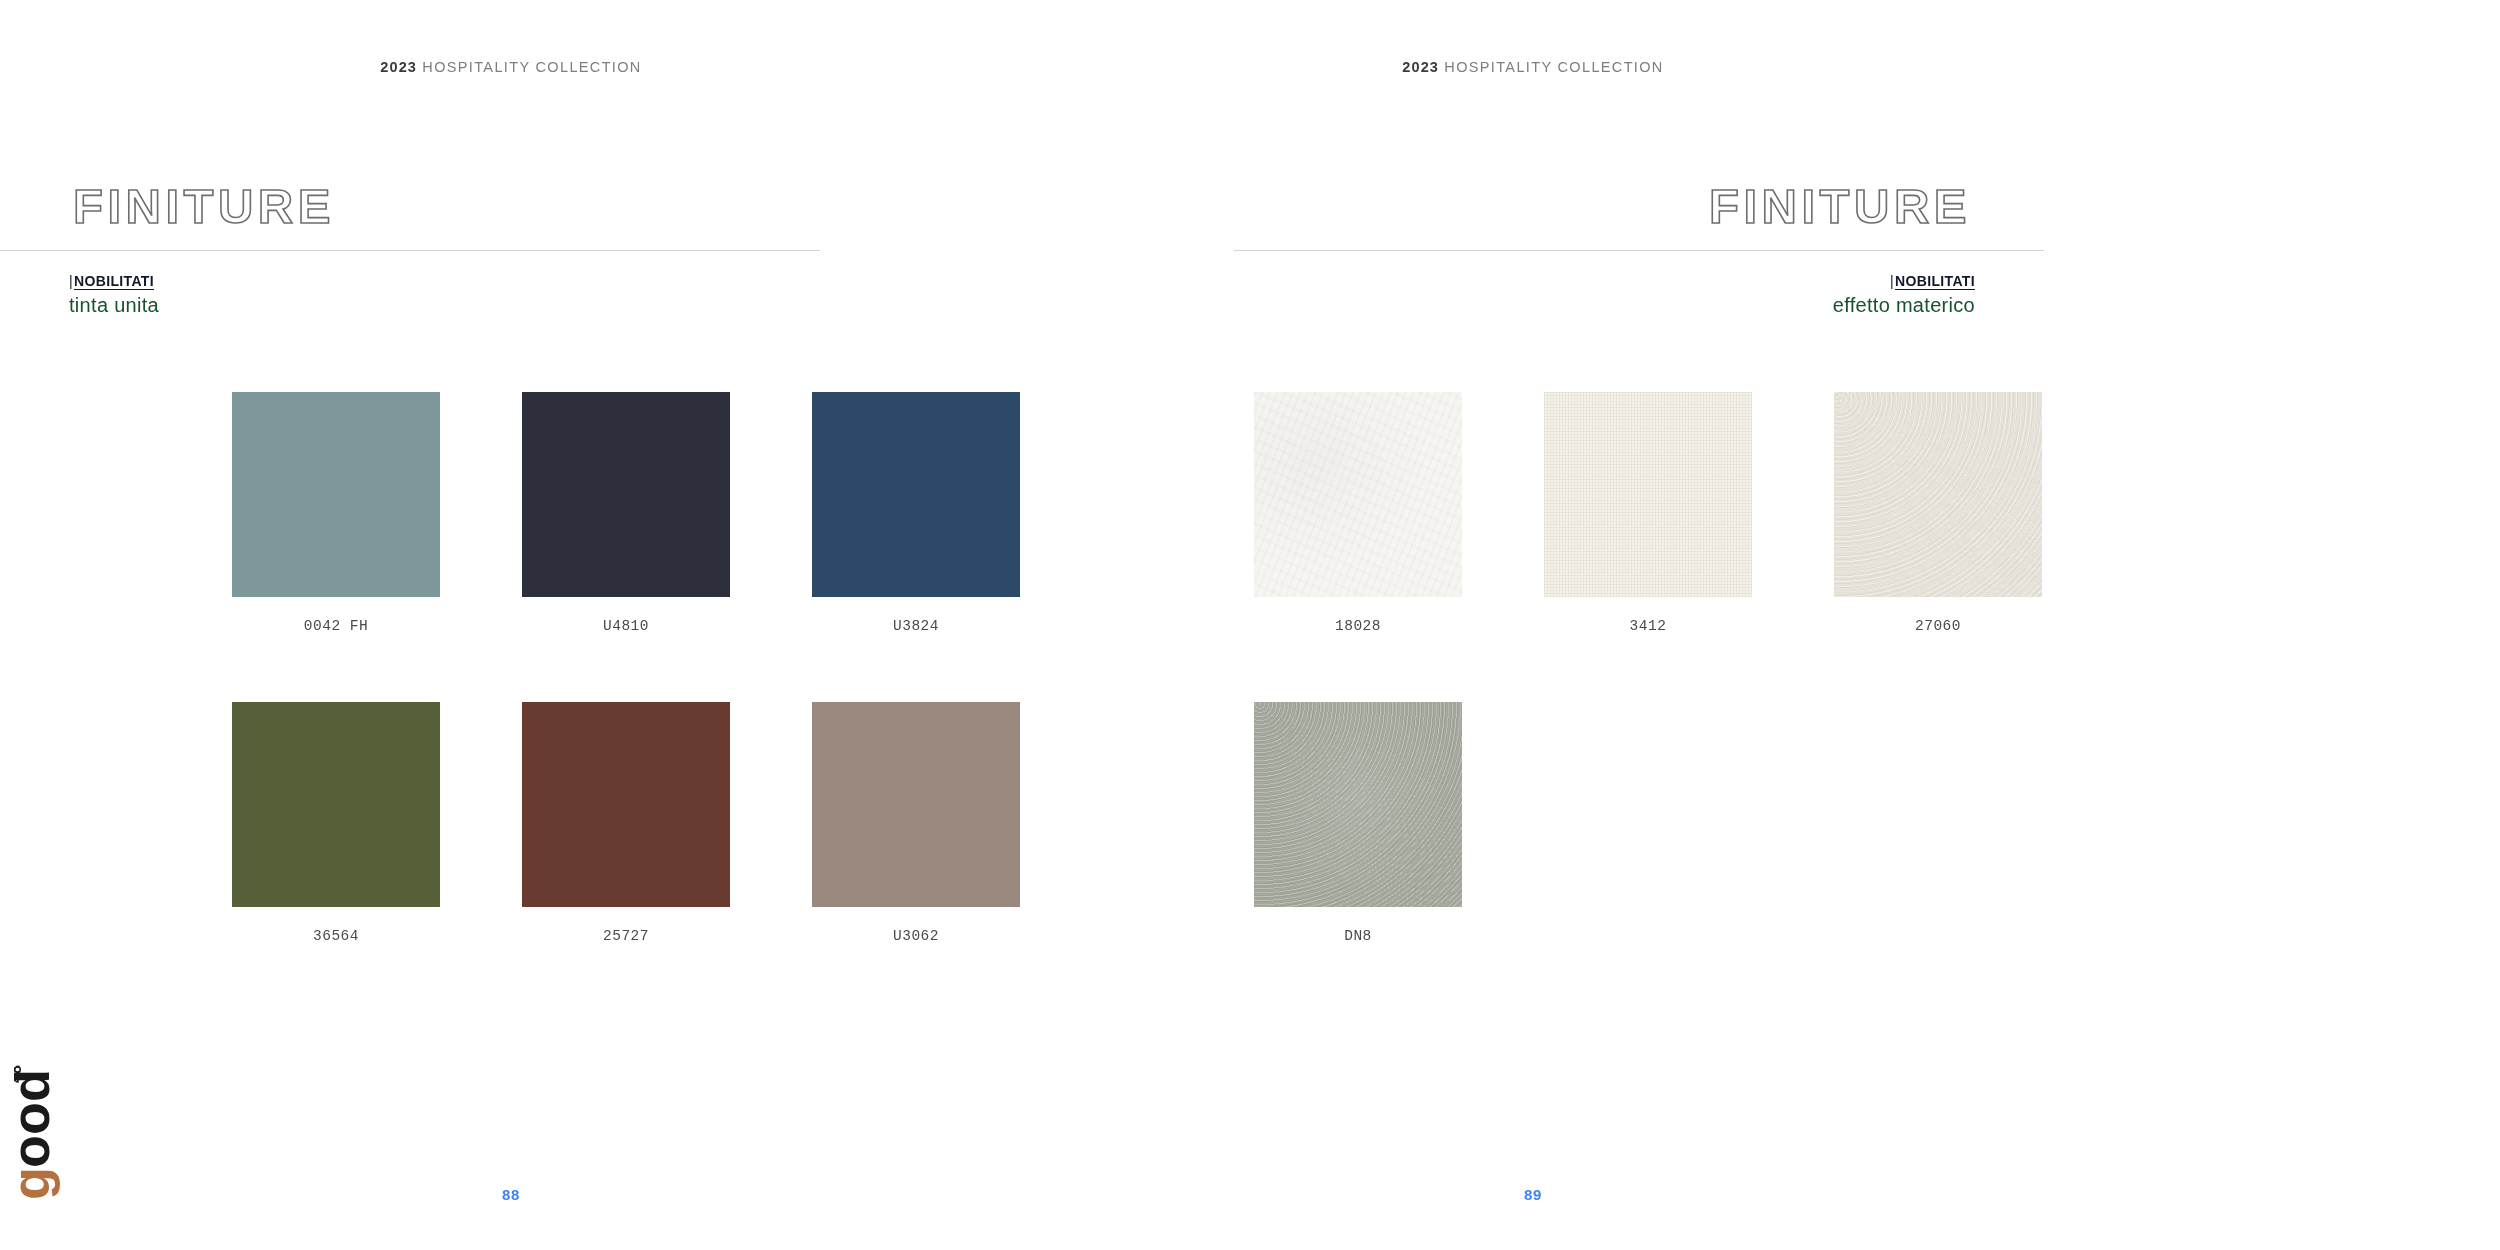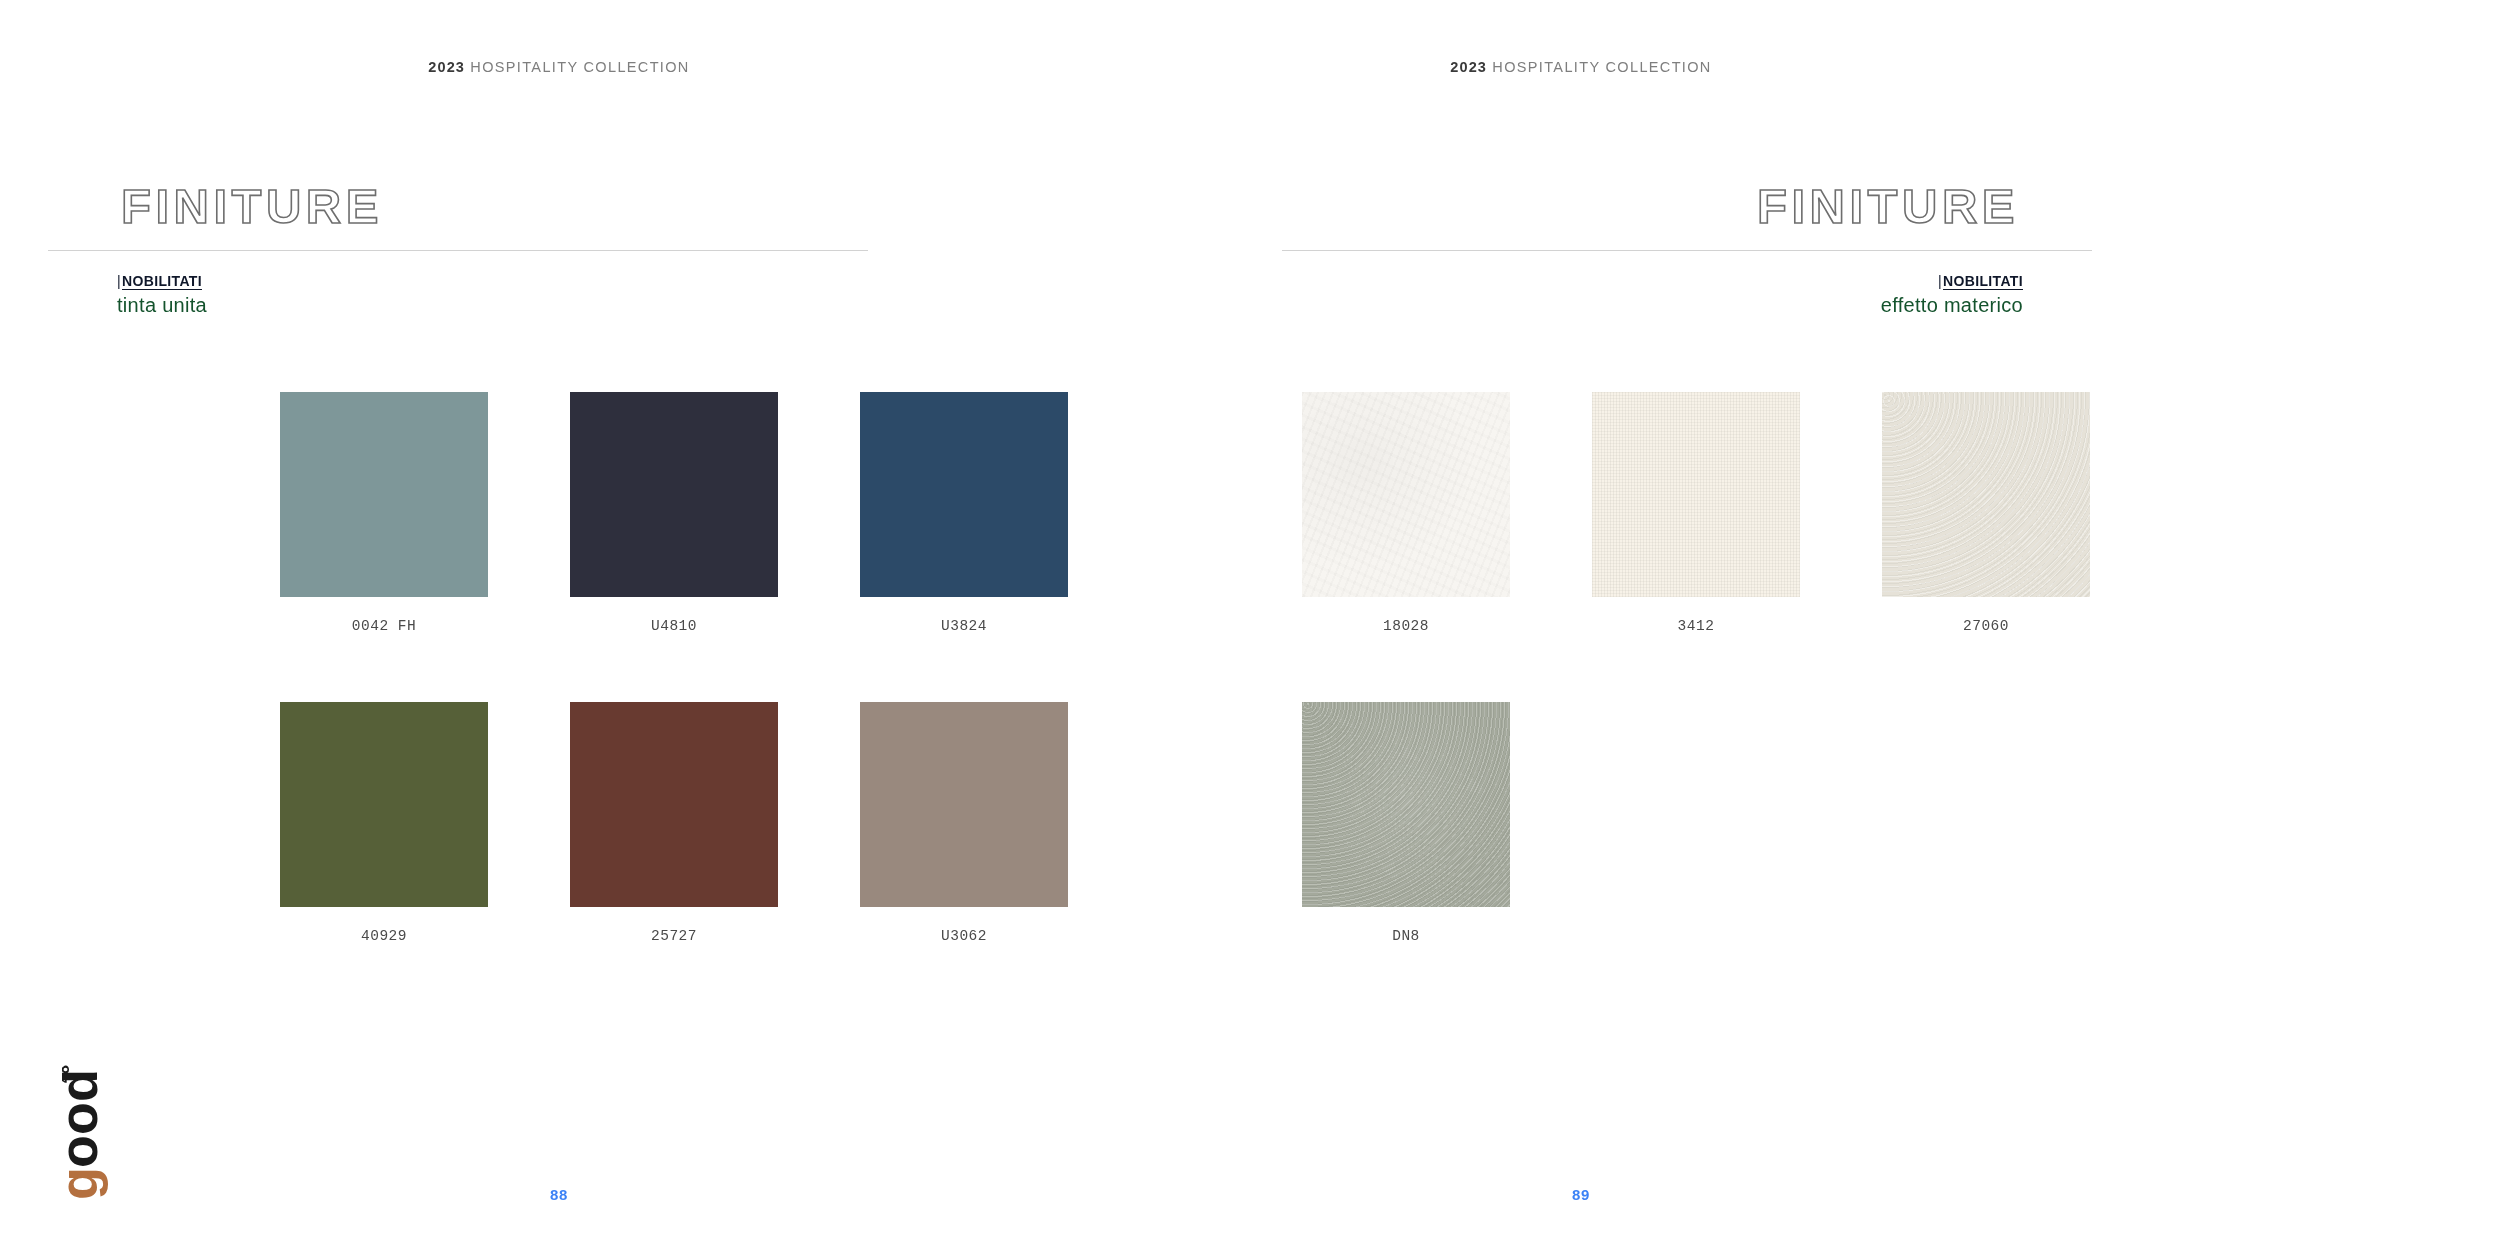--- a/index.html
+++ b/index.html
@@ -2,21 +2,21 @@
 <html><head>
 <meta charset="utf-8">
 <style>
   * { margin:0; padding:0; box-sizing:border-box; }
   html, body {
     width:2500px; height:1250px;
     background:#ffffff;
     font-family:"Liberation Sans", sans-serif;
     overflow:hidden;
   }
-  .spread { position:relative; width:2044px; height:1250px; display:flex;margin-left:48px; }
+  .spread { position:relative; width:2044px; height:1250px; display:flex; }
   .page { position:relative; width:1250px; height:1250px; }
 
   
   .running-head {
     position:absolute; top:59px; width:100%;
     text-align:center;
     font-size:14.5px; letter-spacing:1.35px;
     color:#7e7e7e; white-space:nowrap;
   }
   .running-head .year { font-weight:700; color:#3a3a3a; letter-spacing:1.1px; }
@@ -150,21 +150,21 @@
       <div class="swatch-cell">
         <div class="swatch-chip" style="background-color: rgb(46, 47, 61);"></div>
         <div class="swatch-label">U4810</div>
       </div>
       <div class="swatch-cell">
         <div class="swatch-chip" style="background-color: rgb(44, 74, 104);"></div>
         <div class="swatch-label">U3824</div>
       </div>
       <div class="swatch-cell">
         <div class="swatch-chip" style="background-color: rgb(86, 96, 56);"></div>
-        <div class="swatch-label">40929</div>
+        <div class="swatch-label">36564</div>
       </div>
       <div class="swatch-cell">
         <div class="swatch-chip" style="background-color: rgb(104, 58, 48);"></div>
         <div class="swatch-label">25727</div>
       </div>
       <div class="swatch-cell">
         <div class="swatch-chip" style="background-color: rgb(153, 137, 126);"></div>
         <div class="swatch-label">U3062</div>
       </div>
     </div>

